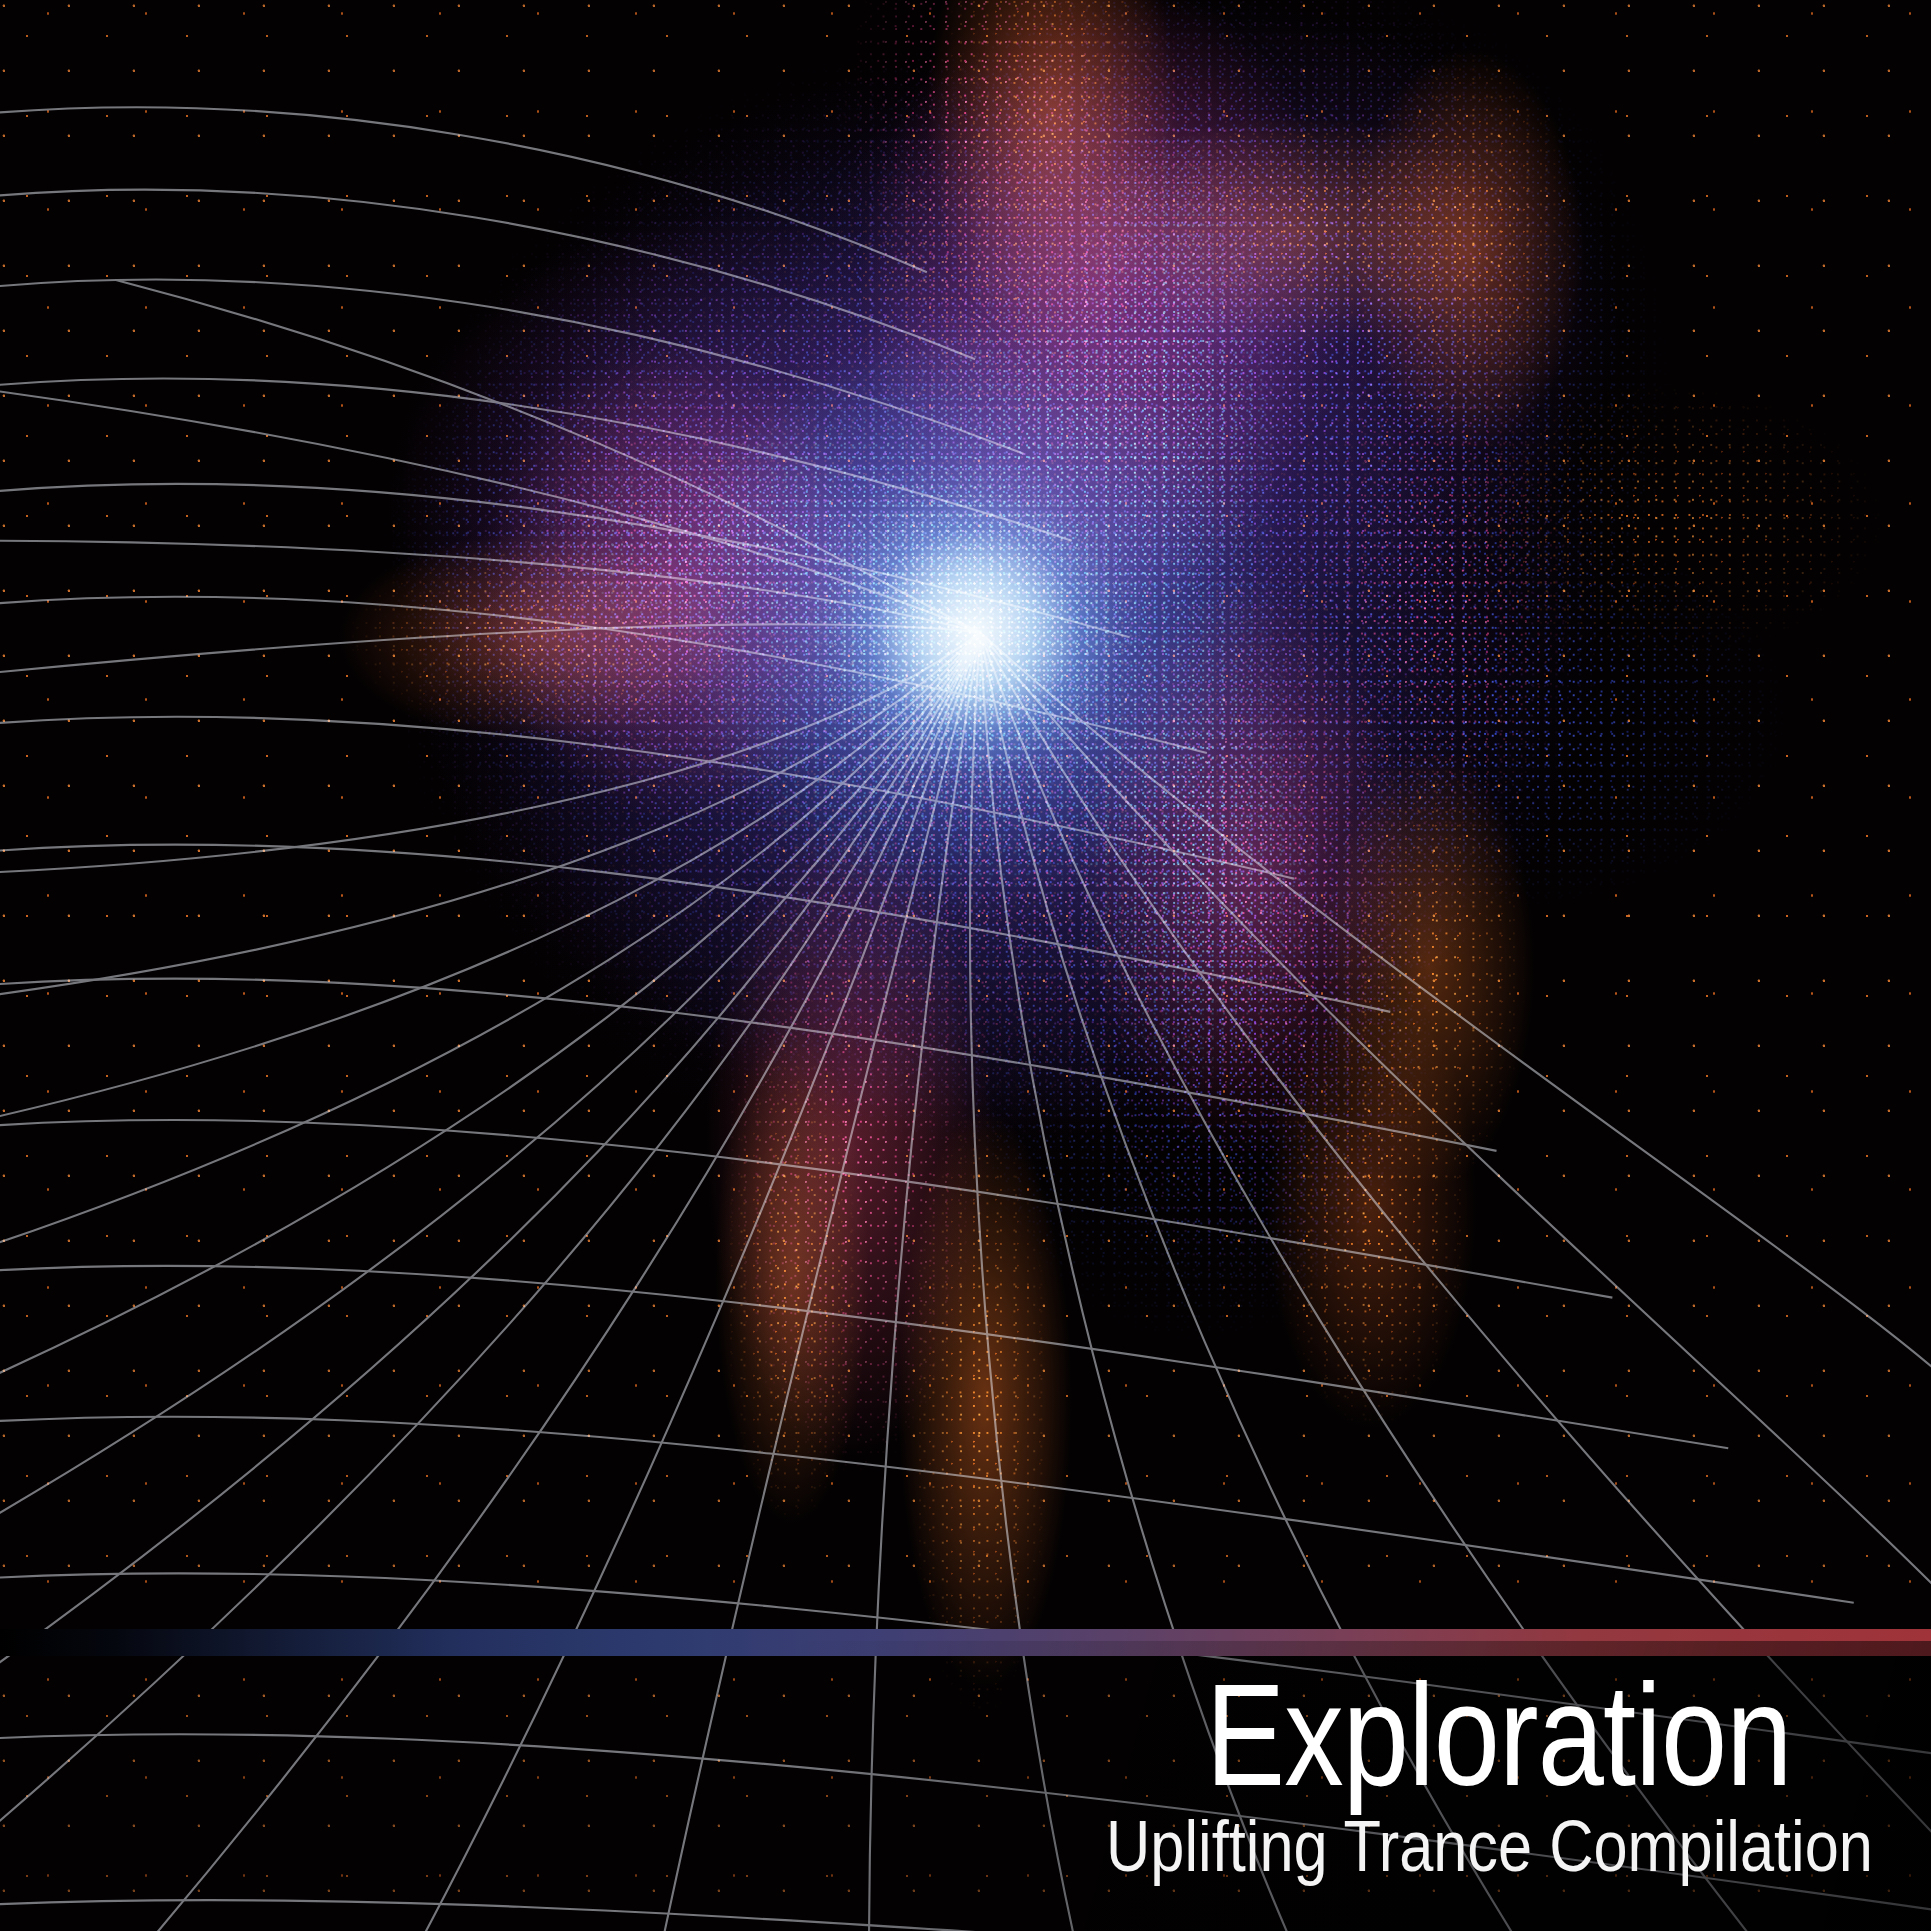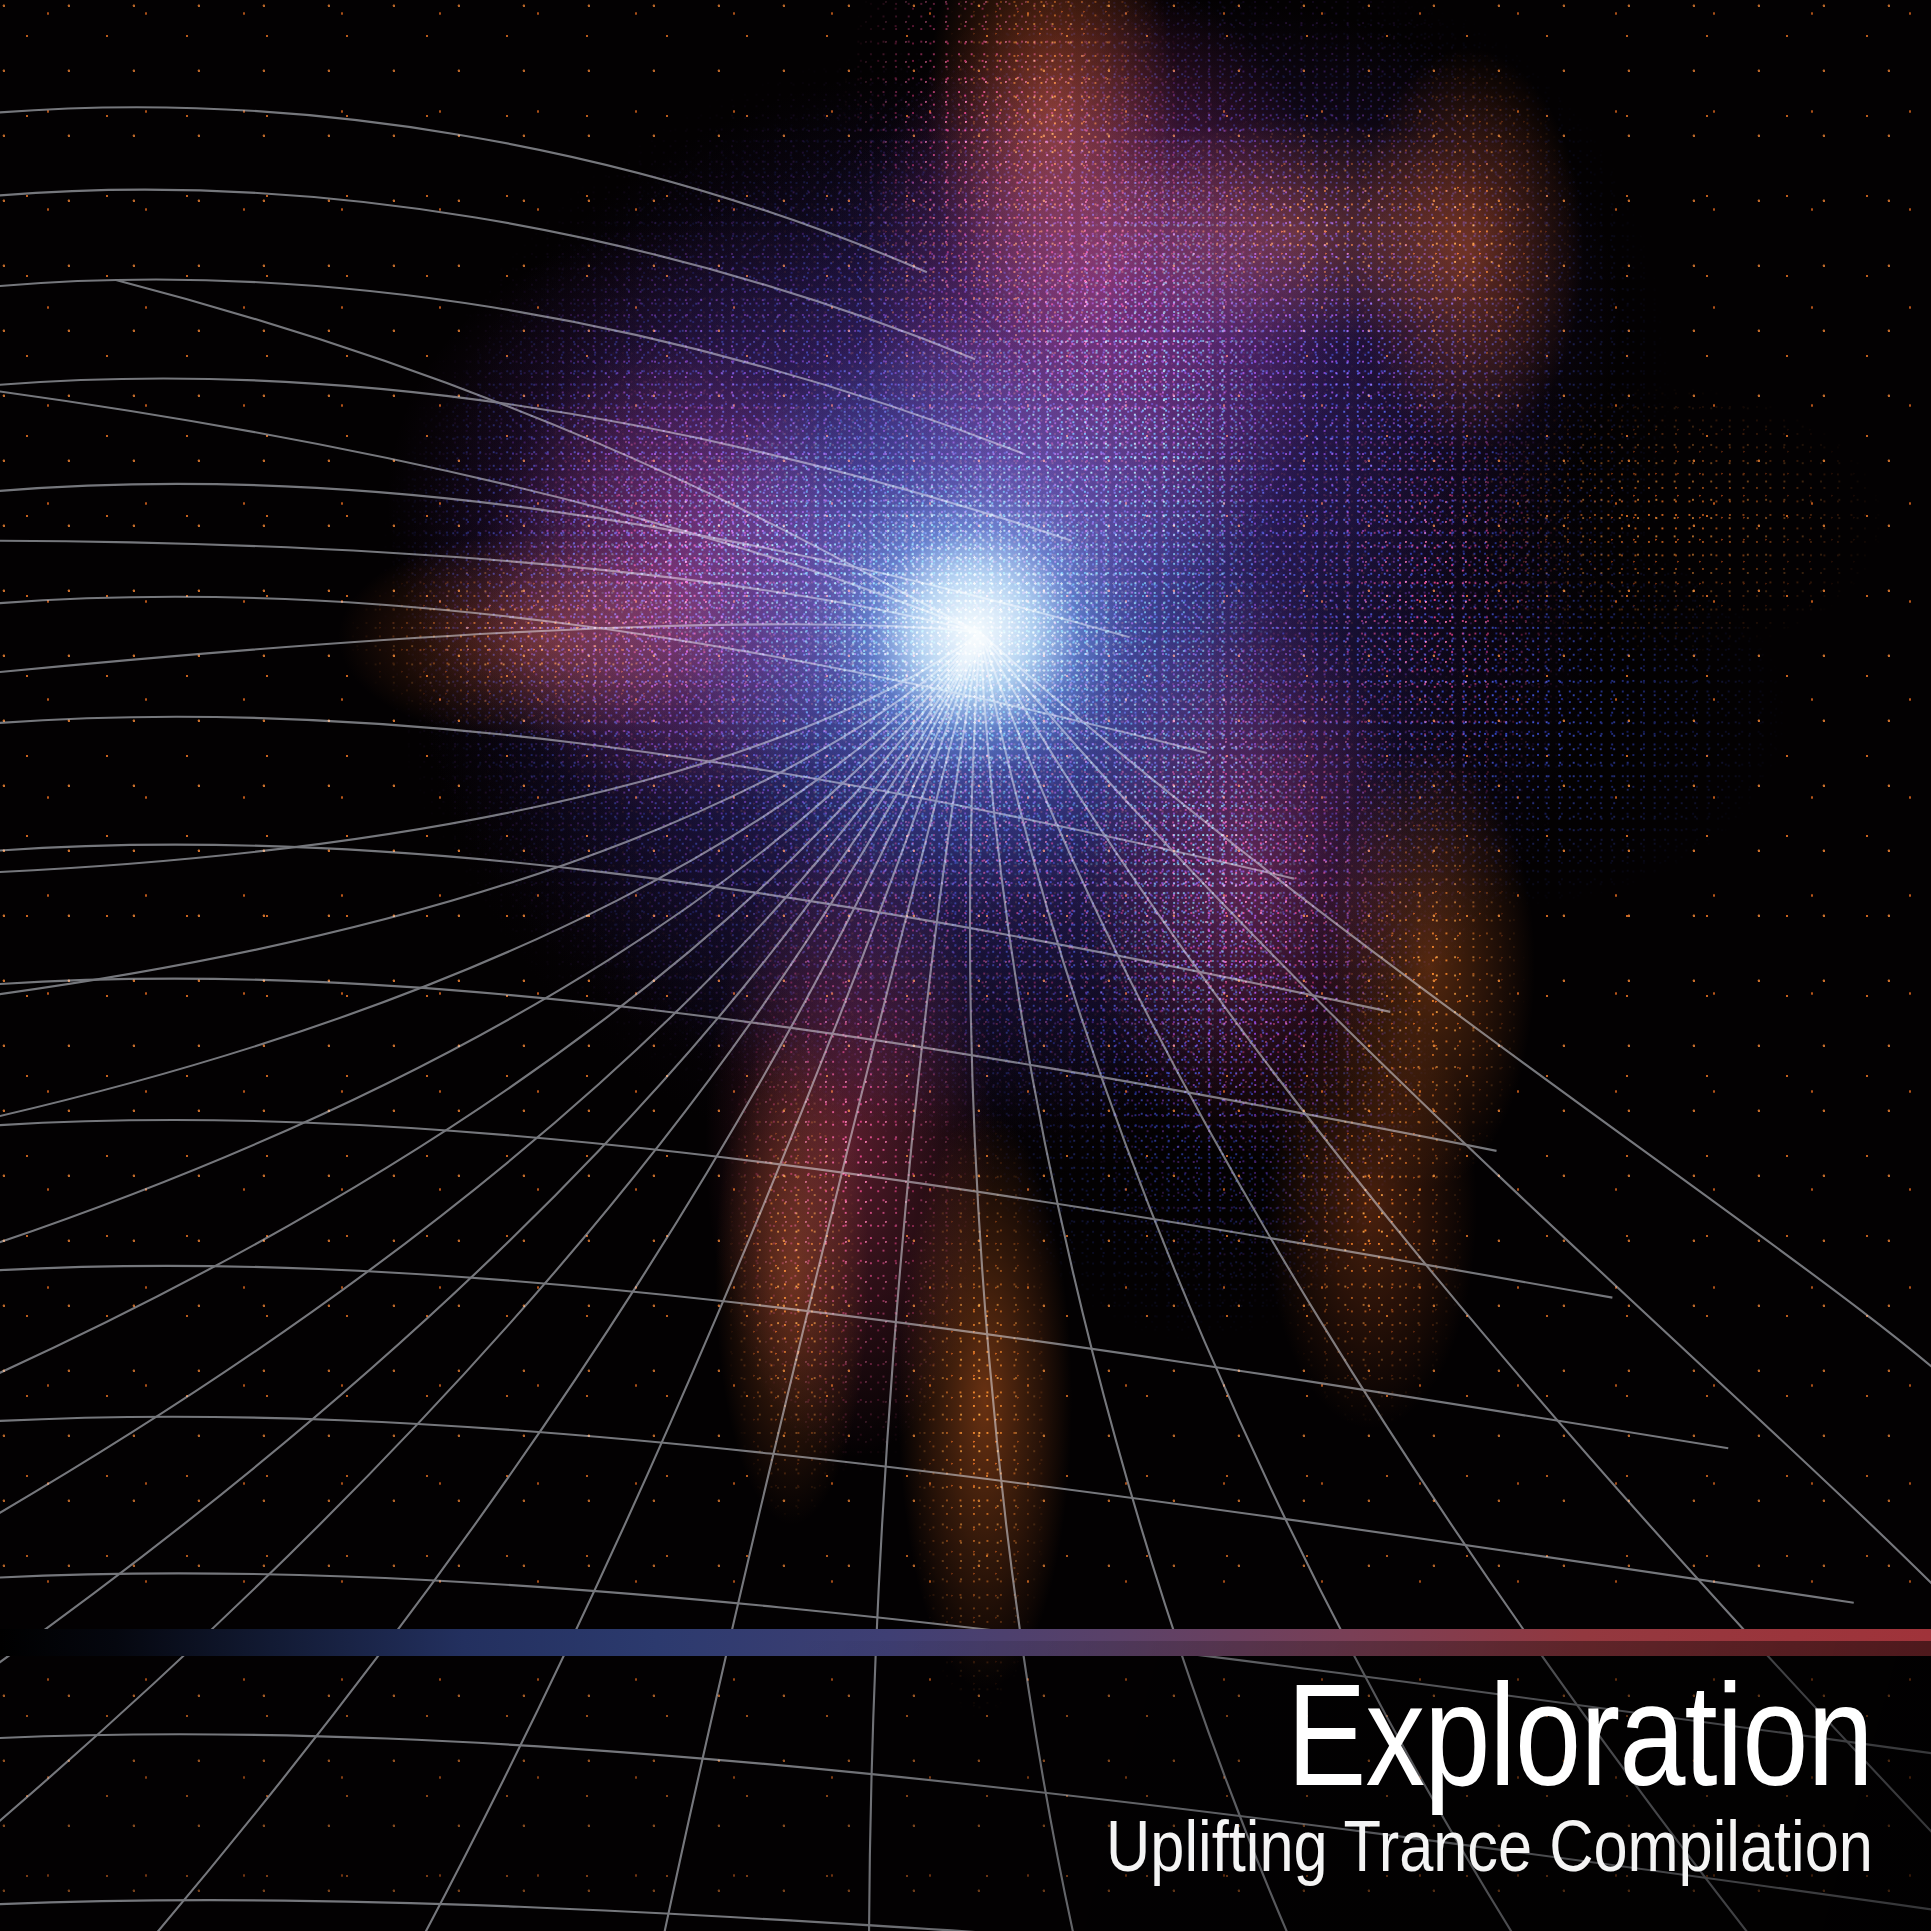--- a/index.html
+++ b/index.html
@@ -235,21 +235,21 @@
     position:absolute;
     left:0; top:1629px;
     width:1931px; height:27px;
   }
 
   
   .text-block{
     position:absolute;
     right:58px;
     bottom:46px;
-    text-align:right;
+    text-align:center;
     z-index:40;
   }
   .album-title{
     display:block;
     color:#ffffff;
     font-size:145px;
     line-height:.92;
     font-weight:300;
     letter-spacing:-1px;
     transform:scaleX(.82);

